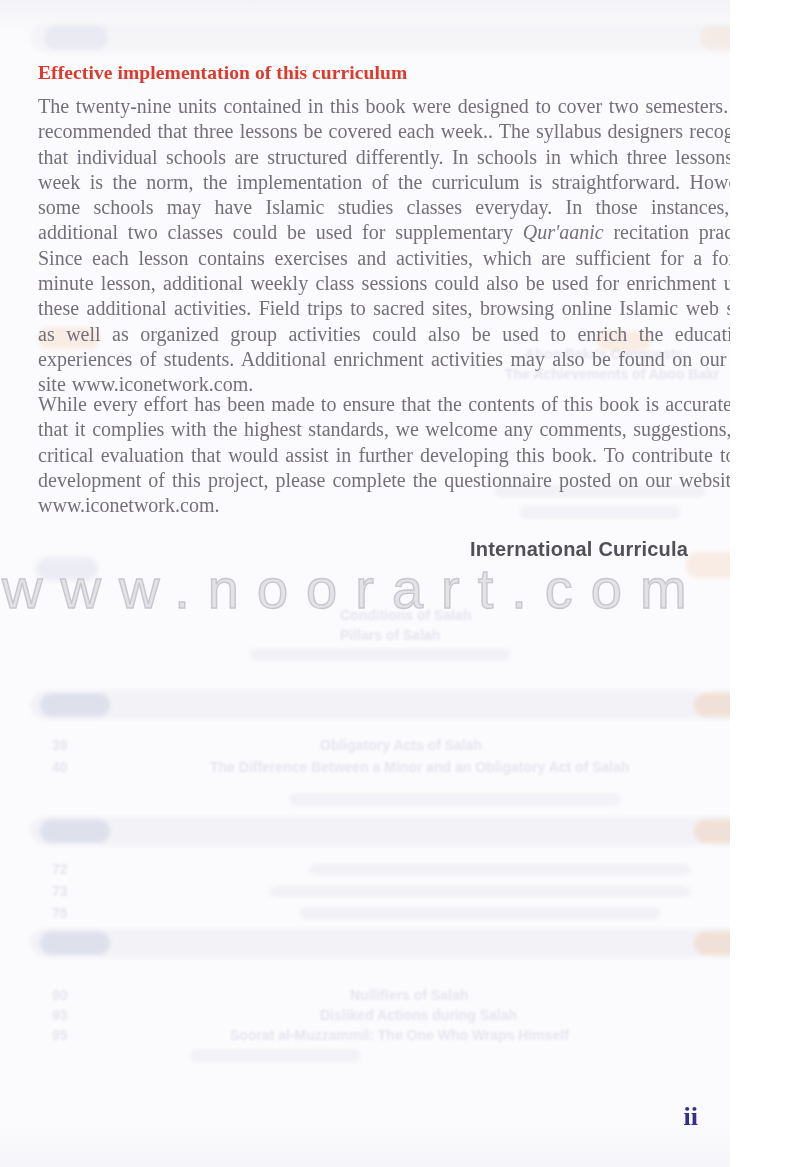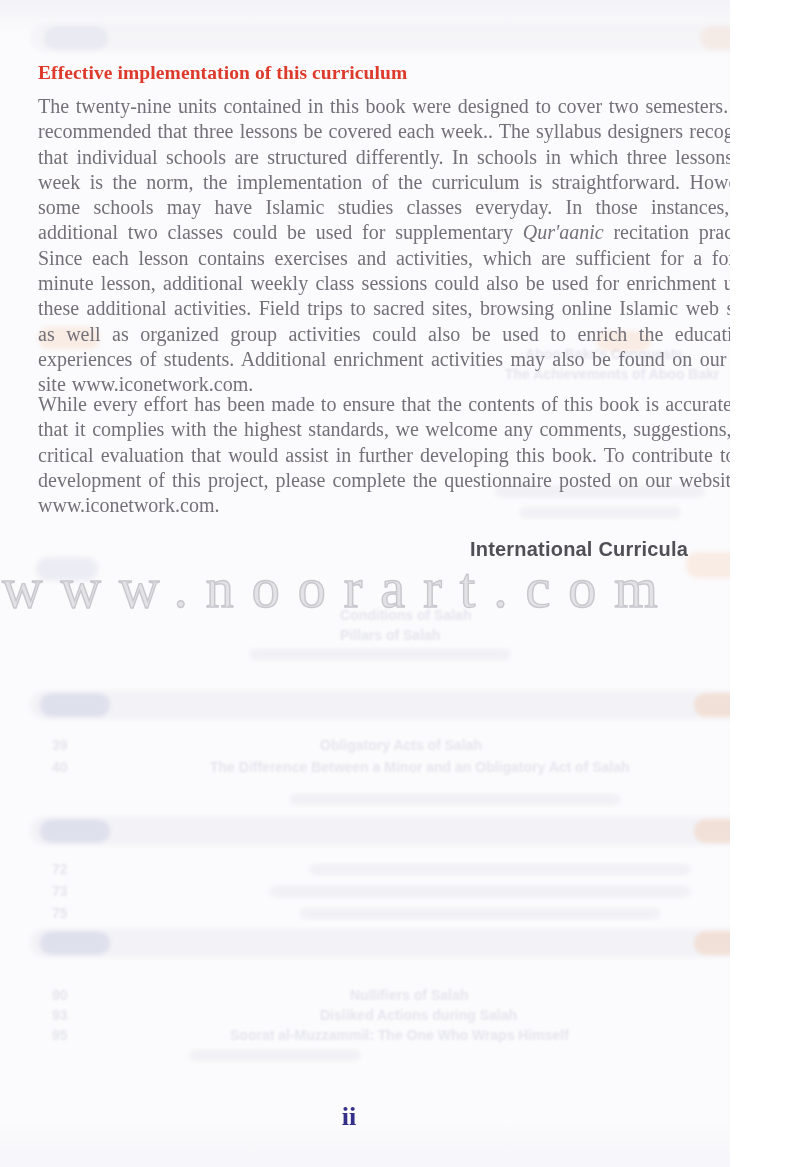--- a/index.html
+++ b/index.html
@@ -28,27 +28,27 @@
   }
   #p1{top:94px}
   #p2{top:392px}
   .signature{
     position:absolute;right:42px;top:538px;z-index:5;
     font-family:"Liberation Sans",sans-serif;font-weight:bold;
     font-size:20px;color:#514f56;letter-spacing:.2px;
   }
   .watermark{
     position:absolute;left:2px;top:556px;z-index:6;
-    font-family:Liberation Serif, serif;
+    font-family:Liberation Sans, sans-serif;
     font-size:56px;letter-spacing:18px;white-space:nowrap;
     color:#e3e3e7;-webkit-text-stroke:1.4px #c7c7cd;
   }
   .pageno{
     position:absolute;left:0;right:32px;top:1102px;z-index:5;
-    text-align:center;font-weight:bold;font-size:26px;color:#34308a;
+    text-align:right;font-weight:bold;font-size:26px;color:#34308a;
   }
 
   
   .gline,.gnum{
     position:absolute;z-index:1;white-space:nowrap;
     font-family:"Liberation Sans",sans-serif;font-weight:bold;font-size:14px;
     color:#8d97bb;opacity:.20;filter:blur(1px);
   }
   .gbar{position:absolute;z-index:1;height:11px;background:#aeb5cf;opacity:.13;filter:blur(2px);border-radius:5px;}
   .unitbar{position:absolute;z-index:1;left:30px;width:740px;height:28px;border-radius:14px;background:#b9bed4;opacity:.12;filter:blur(2px);}

